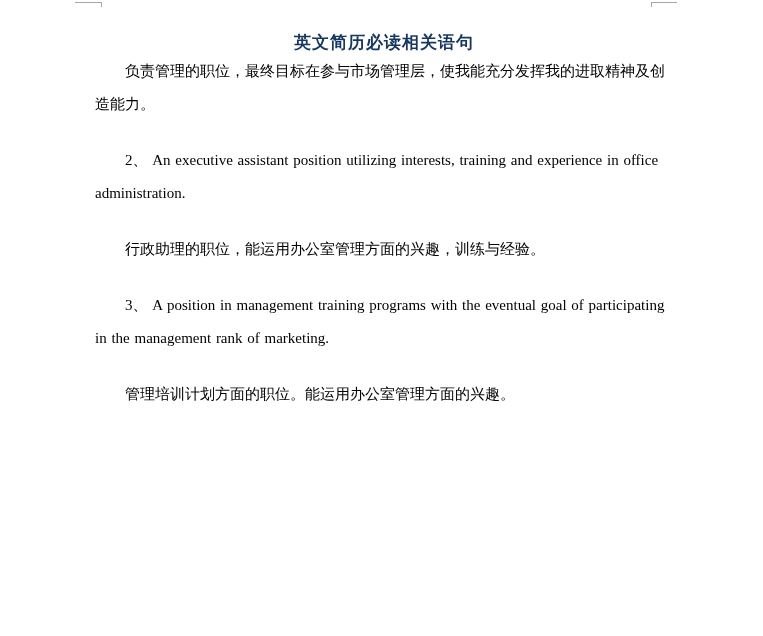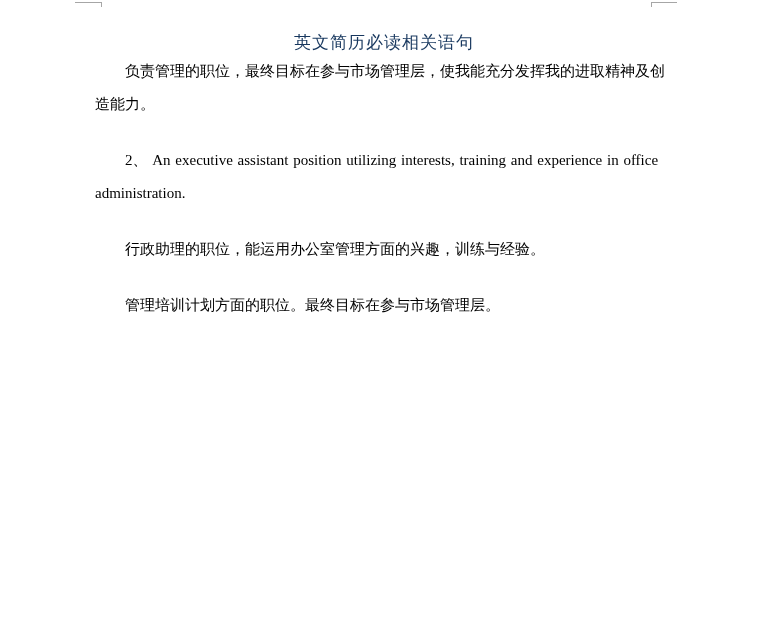--- a/index.html
+++ b/index.html
@@ -39,21 +39,21 @@
   .doc {
     position: absolute;
     top: 0;
     left: 95px;
     width: 578px;
   }
   .doc-title {
     margin: 31px 0 0 0;
     font-size: 17px;
     line-height: 24px;
-    font-weight: normal;
+    font-weight: bold;
     text-align: center;
     letter-spacing: 1px;
     color: #17375e;
   }
   .section-heading {
     margin: 9px 0 38px 8px;
     font-size: 15px;
     line-height: 21px;
     font-weight: normal;
     color: #000000;
@@ -80,17 +80,18 @@
     <span class="h" style="background: rgb(166, 166, 166);"></span>
     <span class="v" style="background: rgb(166, 166, 166);"></span>
   </div>
 
   <div class="doc">
     <h1 class="doc-title" style="color: rgb(23, 55, 94);">英文简历必读相关语句</h1>
     <div id="paragraphs">
         <p class="para zh">负责管理的职位，最终目标在参与市场管理层，使我能充分发挥我的进取精神及创造能力。</p>
         <p class="para en">2、 An executive assistant position utilizing interests, training and experience in office administration.</p>
         <p class="para zh">行政助理的职位，能运用办公室管理方面的兴趣，训练与经验。</p>
-        <p class="para zh">管理培训计划方面的职位。最终目标在参与市场管理层。</p>
+        <p class="para en">3、 A position in management training programs with the eventual goal of participating in the management rank of marketing.</p>
+        <p class="para zh">管理培训计划方面的职位。能运用办公室管理方面的兴趣。</p>
       </div>
   </div>
 
 </div>
 
 </body></html>

